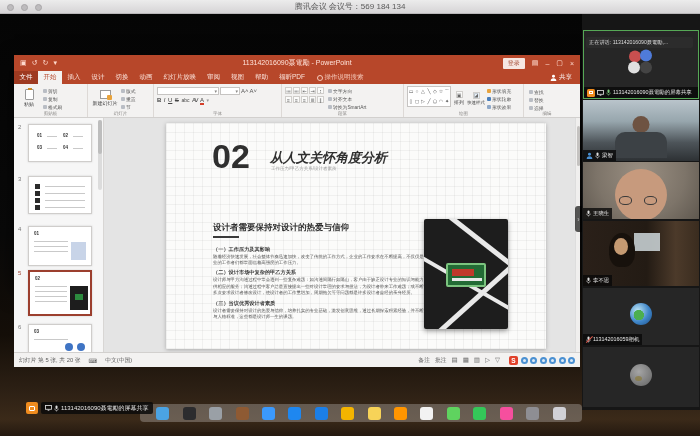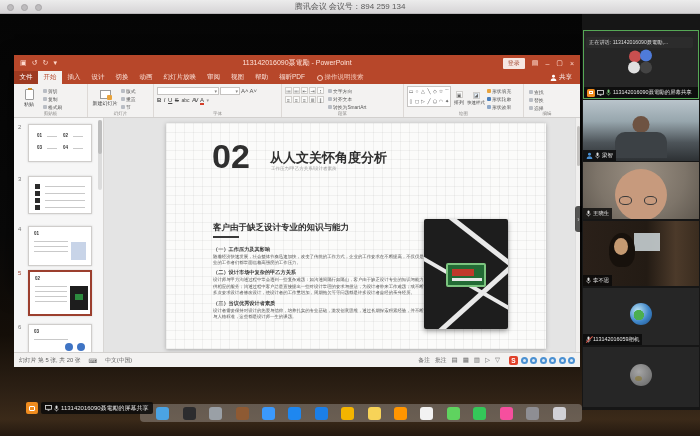--- a/index.html
+++ b/index.html
@@ -84,21 +84,21 @@
   .tmark{position:absolute;font-size:4.5px;font-weight:bold;color:#333;}
   .tscroll{position:absolute;right:1px;top:2px;width:4px;height:70px;background:#dcdcdc;border-radius:2px;}
   .tscroll b{display:block;width:4px;height:34px;background:#bdbdbd;border-radius:2px;}
 
   .slidearea{position:relative;flex:1;background:#e4e4e4;overflow:hidden;}
   .slide{position:absolute;left:62px;top:5px;width:380px;height:226px;background:#fbfbfa;
     box-shadow:0 1px 4px rgba(0,0,0,.25);
     background-image:linear-gradient(rgba(0,0,0,.045) 1px,transparent 1px),
       linear-gradient(90deg,rgba(0,0,0,.045) 1px,transparent 1px);background-size:9px 9px;}
   .s-num{position:absolute;left:46px;top:16px;font-size:34px;font-weight:bold;color:#2f2f2f;line-height:1;}
-  .s-title{position:absolute;left:104px;top:26px;font-size:13px;font-weight:bold;color:#2f2f2f;}
+  .s-title{position:absolute;left:104px;top:26px;font-size:13px;font-weight:bold;color:#2f2f2f;font-style:italic;}
   .s-sub{position:absolute;left:105px;top:43px;font-size:4.5px;color:#9a9a9a;}
   .s-head{position:absolute;left:47px;top:99px;font-size:8.5px;font-weight:bold;color:#2f2f2f;}
   .s-rule{position:absolute;left:47px;top:113px;width:26px;height:2px;background:#3a3a3a;}
   .paras{position:absolute;left:47px;top:120px;width:252px;color:#555;}
   .paras h4{margin:2.5px 0 1px 0;font-size:5.2px;color:#3a3a3a;}
   .paras p{margin:0;font-size:4.4px;line-height:1.5;}
   .poster{position:absolute;left:258px;top:96px;width:84px;height:110px;background:#1d1d1d;border-radius:2px;
     box-shadow:0 2px 5px rgba(0,0,0,.4);overflow:hidden;}
   .lace{position:absolute;background:#e9e9e9;height:5px;width:150px;}
   .lace.a{transform:rotate(38deg);left:-20px;top:18px;}
@@ -160,21 +160,21 @@
 <body>
 
 <div id="app">
 
   <div class="titlebar">
     <div class="lights">
       <span class="light"></span>
       <span class="light"></span>
       <span class="light"></span>
     </div>
-    <span class="tb-title">腾讯会议 会议号：894 259 134</span>
+    <span class="tb-title">腾讯会议 会议号：569 184 134</span>
   </div>
 
   <div class="stage">
 
     <div class="ppt">
 
       <div class="ppt-titlebar">
         <div class="qat">
           <span>▣</span>
           <span>↺</span>
@@ -433,21 +433,21 @@
           <div class="tscroll">
               <b></b>
             </div>
         </div>
 
         <div class="slidearea">
           <div class="slide">
             <span class="s-num">02</span>
             <span class="s-title">从人文关怀角度分析</span>
             <span class="s-sub">工作压力/甲乙方关系/设计者素质</span>
-            <span class="s-head">客户由于缺乏设计专业的知识与能力</span>
+            <span class="s-head">设计者需要保持对设计的热爱与信仰</span>
             <span class="s-rule"></span>
             <div class="paras">
               <h4>（一）工作压力及其影响</h4>
               <p>随着经济快速发展，社会整体节奏迅速加快，改变了传统的工作方式，企业的工作要求在不断提高，不仅仅是设计工作者，各行各业的工作者们都常面临着高强度的工作压力。</p>
               <h4>（二）设计市场中复杂的甲乙方关系</h4>
               <p>设计师与甲方沟通过程中常会遇到一些复杂难题：如沟通间隔行如隔山，客户由于缺乏设计专业的知识与能力，因此需要设计者提供相应的服务；沟通过程中客户总是直接提出一些对设计常理的要求与想法，为设计者带来工作难题；或不断提出新的设计需求，多次要求设计者修改设计，使设计者的工作量增加，周期拖欠等等问题都是许多设计者曾经的亲身经历。</p>
               <h4>（三）当议优秀设计者素质</h4>
               <p>设计者需要保持对设计的热爱与信仰，培养扎实的专业基础，激发创意思维，通过长期探索积累经验，并不断提升素质，遵守道德与人格标准，这些都是设计师一生的课题。</p>
             </div>
             <div class="poster">

